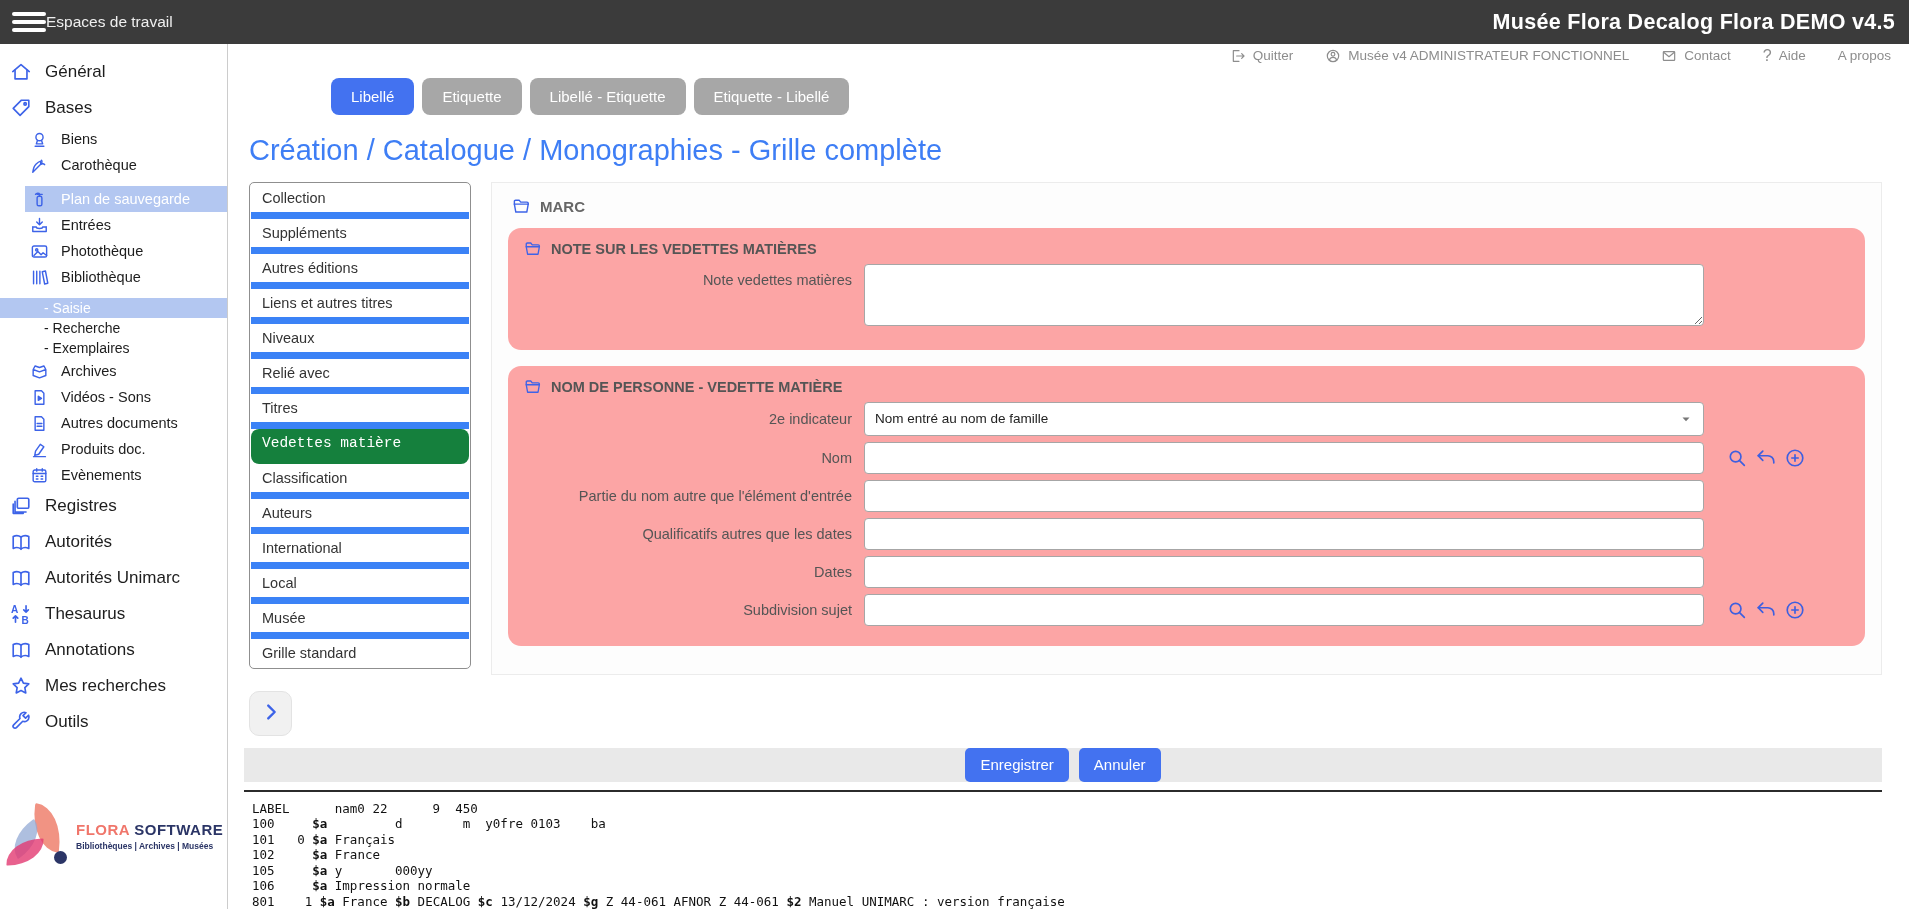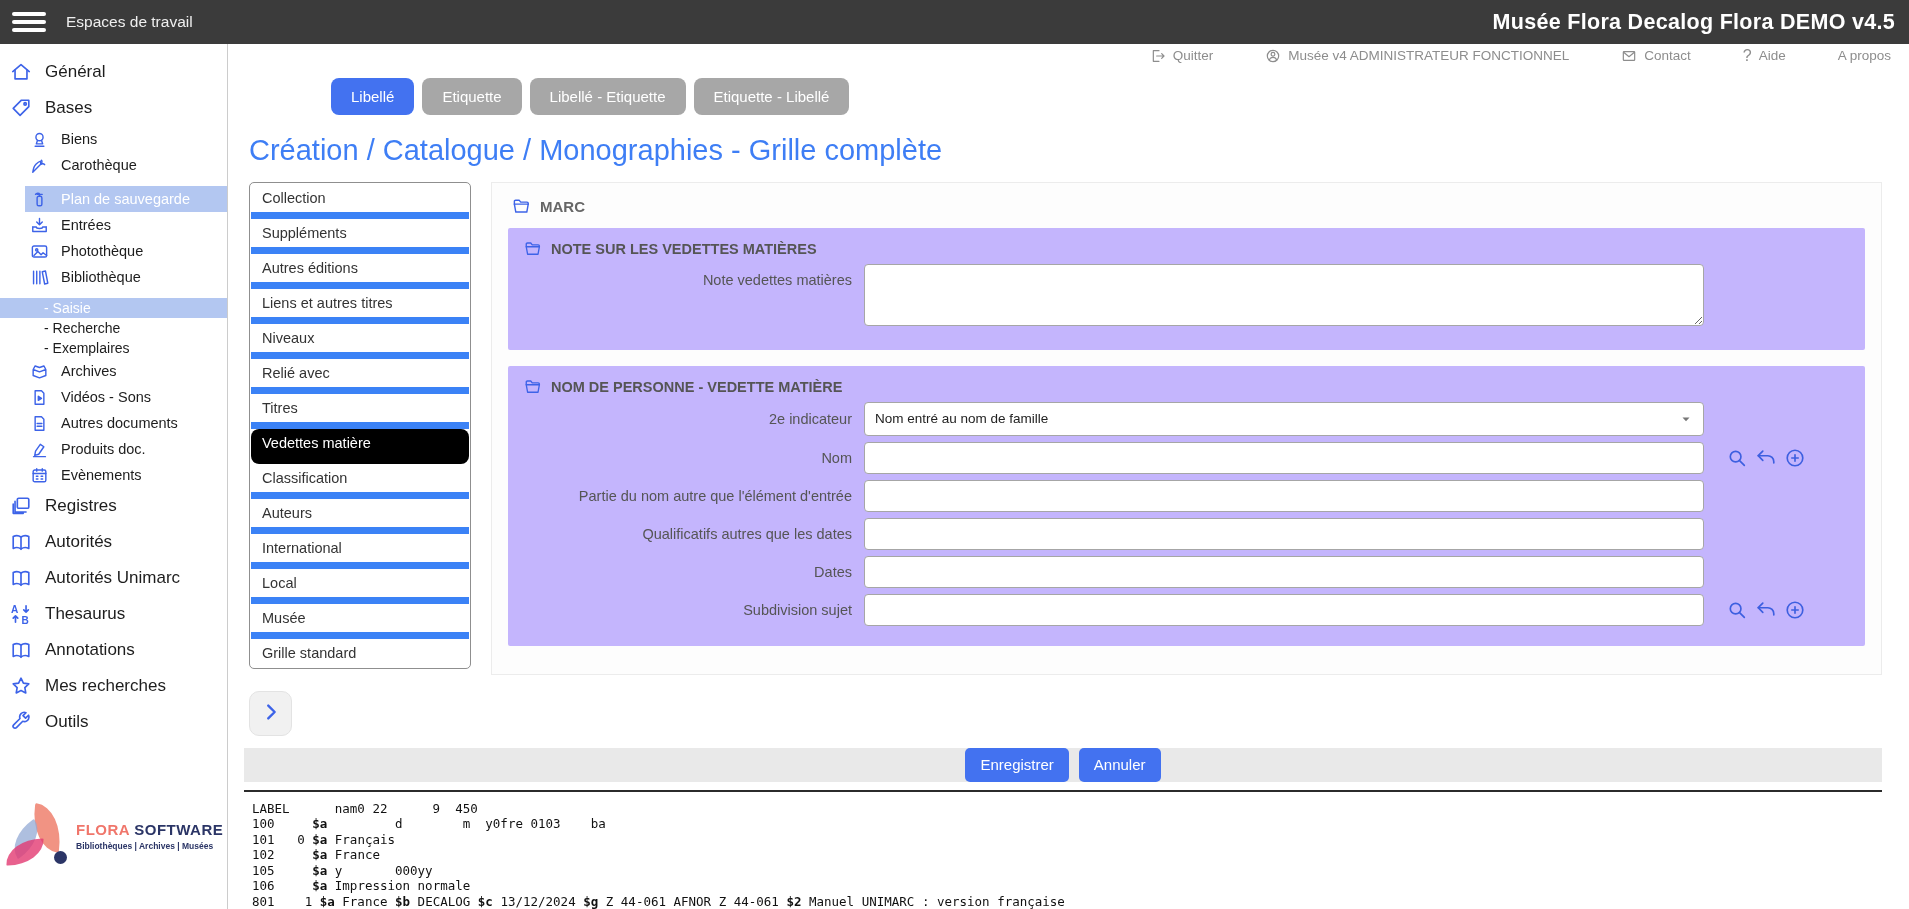--- a/index.html
+++ b/index.html
@@ -3,21 +3,21 @@
 <meta charset="utf-8">
 <style>
   * { box-sizing: border-box; margin: 0; padding: 0; }
   html,body { width: 1909px; height: 909px; }
   body { font-family: "Liberation Sans", sans-serif; background: #fff; overflow: hidden; }
 
   
   .topbar { height: 44px; background: #3b3b3b; display: flex; align-items: center; color: #fff; }
   .burger { width: 34px; margin-left: 12px; cursor: pointer; background: none; border: none; }
   .burger span { display: block; height: 4px; background: #fff; border-radius: 2px; margin: 4px 0; width: 34px; }
-  .workspace-label { margin-left: 20px; font-size: 15.5px; color: #efefef; }
+  .workspace-label { font-size: 15.5px; color: #efefef; }
   .app-title { margin-left: auto; margin-right: 14px; font-size: 21.5px; font-weight: bold; letter-spacing: .3px; }
 
   .shell { display: flex; height: 865px; }
 
   
   .sidebar { width: 228px; border-right: 1px solid #ccc; padding-top: 10px; position: relative; background: #fff; flex-shrink: 0; }
   .nav-item { display: flex; align-items: center; cursor: pointer; color: #1d1d1d; }
   .nav-item.l0 { padding: 7px 6px 7px 10px; font-size: 17px; gap: 13px; }
   .nav-item.l1 { padding: 3.5px 6px 3.5px 30px; font-size: 14.5px; gap: 12px; }
   .nav-item.l2 { padding: 2px 6px 2px 44px; font-size: 14px; }
@@ -36,46 +36,46 @@
   .petal.p2 { width: 24px; height: 36px; background: #93a9d4; border-radius: 4% 100% 4% 100%; left: 4px; top: 16px; transform: rotate(55deg); opacity: .75; }
   .petal.p3 { width: 26px; height: 38px; background: #e23a72; border-radius: 4% 100% 4% 100%; left: 2px; top: 28px; transform: rotate(88deg); opacity: .8; }
   .logo-dot { position: absolute; width: 13px; height: 13px; border-radius: 50%; background: #2b3566; left: 44px; top: 46px; }
   .brand { font-size: 15px; font-weight: bold; letter-spacing: .5px; white-space: nowrap; }
   .brand .brand-flora { color: #f0766b; }
   .brand .brand-soft { color: #2b3566; }
   .tagline { font-size: 8.5px; font-weight: bold; color: #2b3566; margin-top: 3px; white-space: nowrap; }
 
   
   .content { flex: 1; display: flex; flex-direction: column; min-width: 0; }
-  .userbar { height: 36px; display: flex; justify-content: flex-end; align-items: center; gap: 52px; padding-right: 18px; color: #8d8d8d; font-size: 13.5px; }
+  .userbar { height: 36px; display: flex; justify-content: flex-end; align-items: center; gap: 32px; padding-right: 18px; color: #8d8d8d; font-size: 13.5px; }
   .ub-item { display: flex; align-items: center; gap: 7px; cursor: pointer; white-space: nowrap; }
   .ub-item svg { width: 16px; height: 16px; }
   .qm { font-size: 16px; line-height: 1; }
 
   .tabs { display: flex; gap: 8px; margin: 10px 0 0 56px; padding-left: 47px; }
   .tab { height: 37px; padding: 0 20px; display: flex; align-items: center; border-radius: 8px; background: #a7a7a7; color: #fff; font-size: 15px; cursor: pointer; border: none; font-family: inherit; }
   .tab.active { background: #4372f0; }
 
   .page-title { margin: 19px 0 15px 21px; font-size: 29px; font-weight: 400; color: #3e7ef5; }
 
   .workspace { display: flex; margin-left: 21px; gap: 20px; align-items: flex-start; }
   .left-col { width: 222px; flex-shrink: 0; }
   .listbox { border: 1px solid #8f8f8f; border-radius: 5px; background: #fff; padding: 1px; }
   .list-item { padding: 6px 11px; font-size: 14.5px; color: #333; border-bottom: 7px solid #3b82f6; cursor: pointer; white-space: nowrap; }
   .list-item:last-child { border-bottom: none; }
-  .list-item.selected { background: #000000; color: #fff; border-radius: 8px; border-bottom-color: transparent; }
+  .list-item.selected { background: #15803d; color: #fff; border-radius: 8px; border-bottom-color: transparent; font-family: Liberation Mono, monospace; }
   .expand-btn { margin-top: 22px; width: 43px; height: 45px; border-radius: 10px; background: #f1f1f1; border: 1px solid #e3e3e3; color: #3d63e8; display: flex; align-items: center; justify-content: center; cursor: pointer; }
   .expand-btn svg { width: 22px; height: 22px; }
 
   .form-area { flex: 1; margin-right: 27px; border: 1px solid #ececec; background: #fdfdfd; padding: 8px 16px 12px; }
   .marc-head { display: flex; align-items: center; gap: 9px; font-weight: bold; font-size: 15px; color: #666; padding: 6px 0 12px 4px; }
   .marc-head .ic svg { width: 19px; height: 19px; }
   .marc-head .ic { color: #3d63e8; display: flex; }
 
-  .panel { background: #c4b5fd; padding: 12px 16px 14px; margin-bottom: 16px; border-radius: 2px; }
+  .panel { background: #fca5a5; padding: 12px 16px 14px; margin-bottom: 16px; border-radius: 13px; }
   .panel-head { display: flex; align-items: center; gap: 9px; font-weight: bold; font-size: 14.5px; color: #555; margin-bottom: 2px; }
   .panel-head .ic { color: #3d63e8; display: flex; }
   .panel-head .ic svg { width: 18px; height: 18px; }
 
   .frow { display: grid; grid-template-columns: 340px 840px 1fr; align-items: center; margin: 6px 0; }
   .frow.ta { align-items: start; }
   .frow.ta label { padding-top: 8px; }
   .frow label { text-align: right; padding-right: 12px; font-size: 14.5px; color: #555; }
   .frow input[type=text] { height: 32px; border: 1px solid #a6a6a6; border-radius: 4px; font-size: 14px; padding: 0 9px; width: 100%; background: #fff; font-family: inherit; }
   .frow textarea { height: 62px; border: 1px solid #a6a6a6; border-radius: 4px; width: 100%; resize: vertical; background: #fff; font-family: inherit; font-size: 14px; padding: 6px 9px; }

